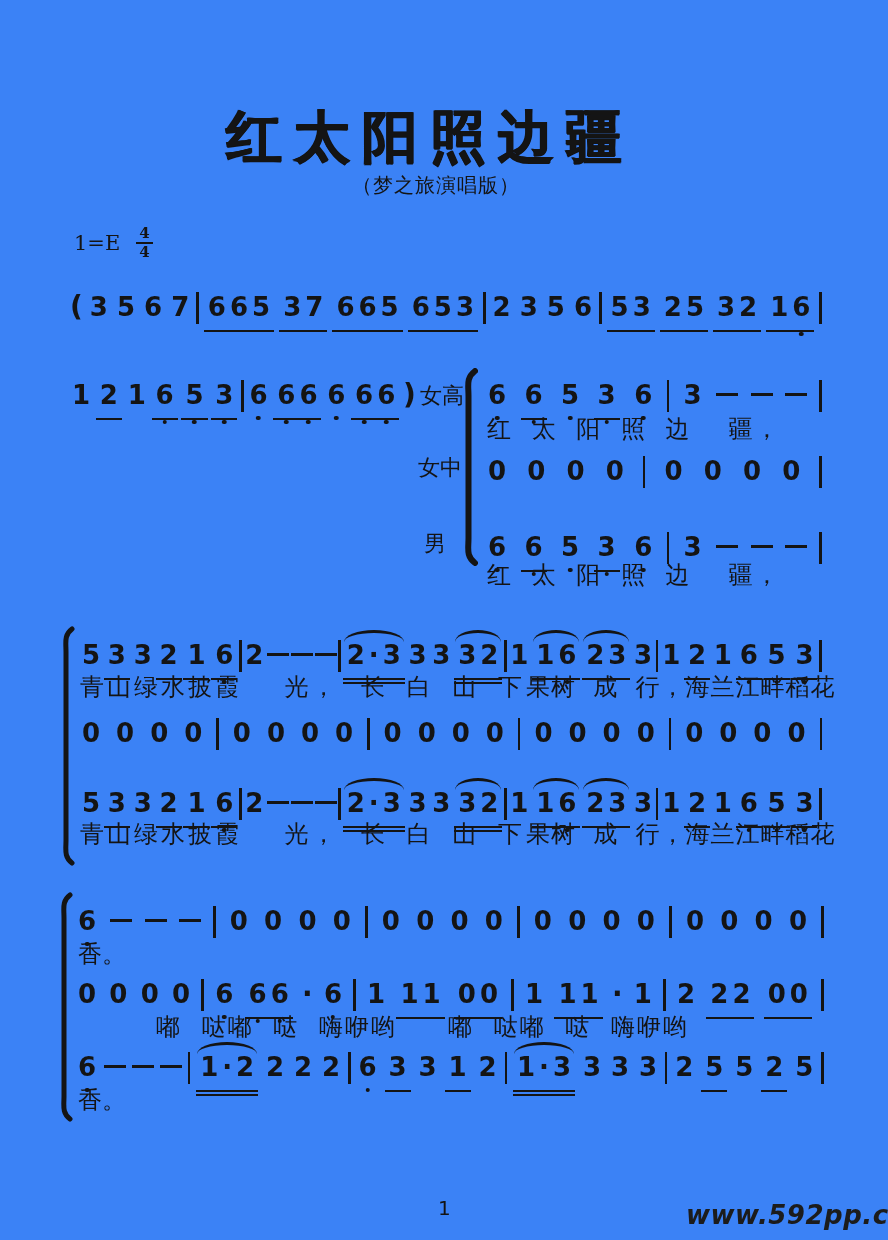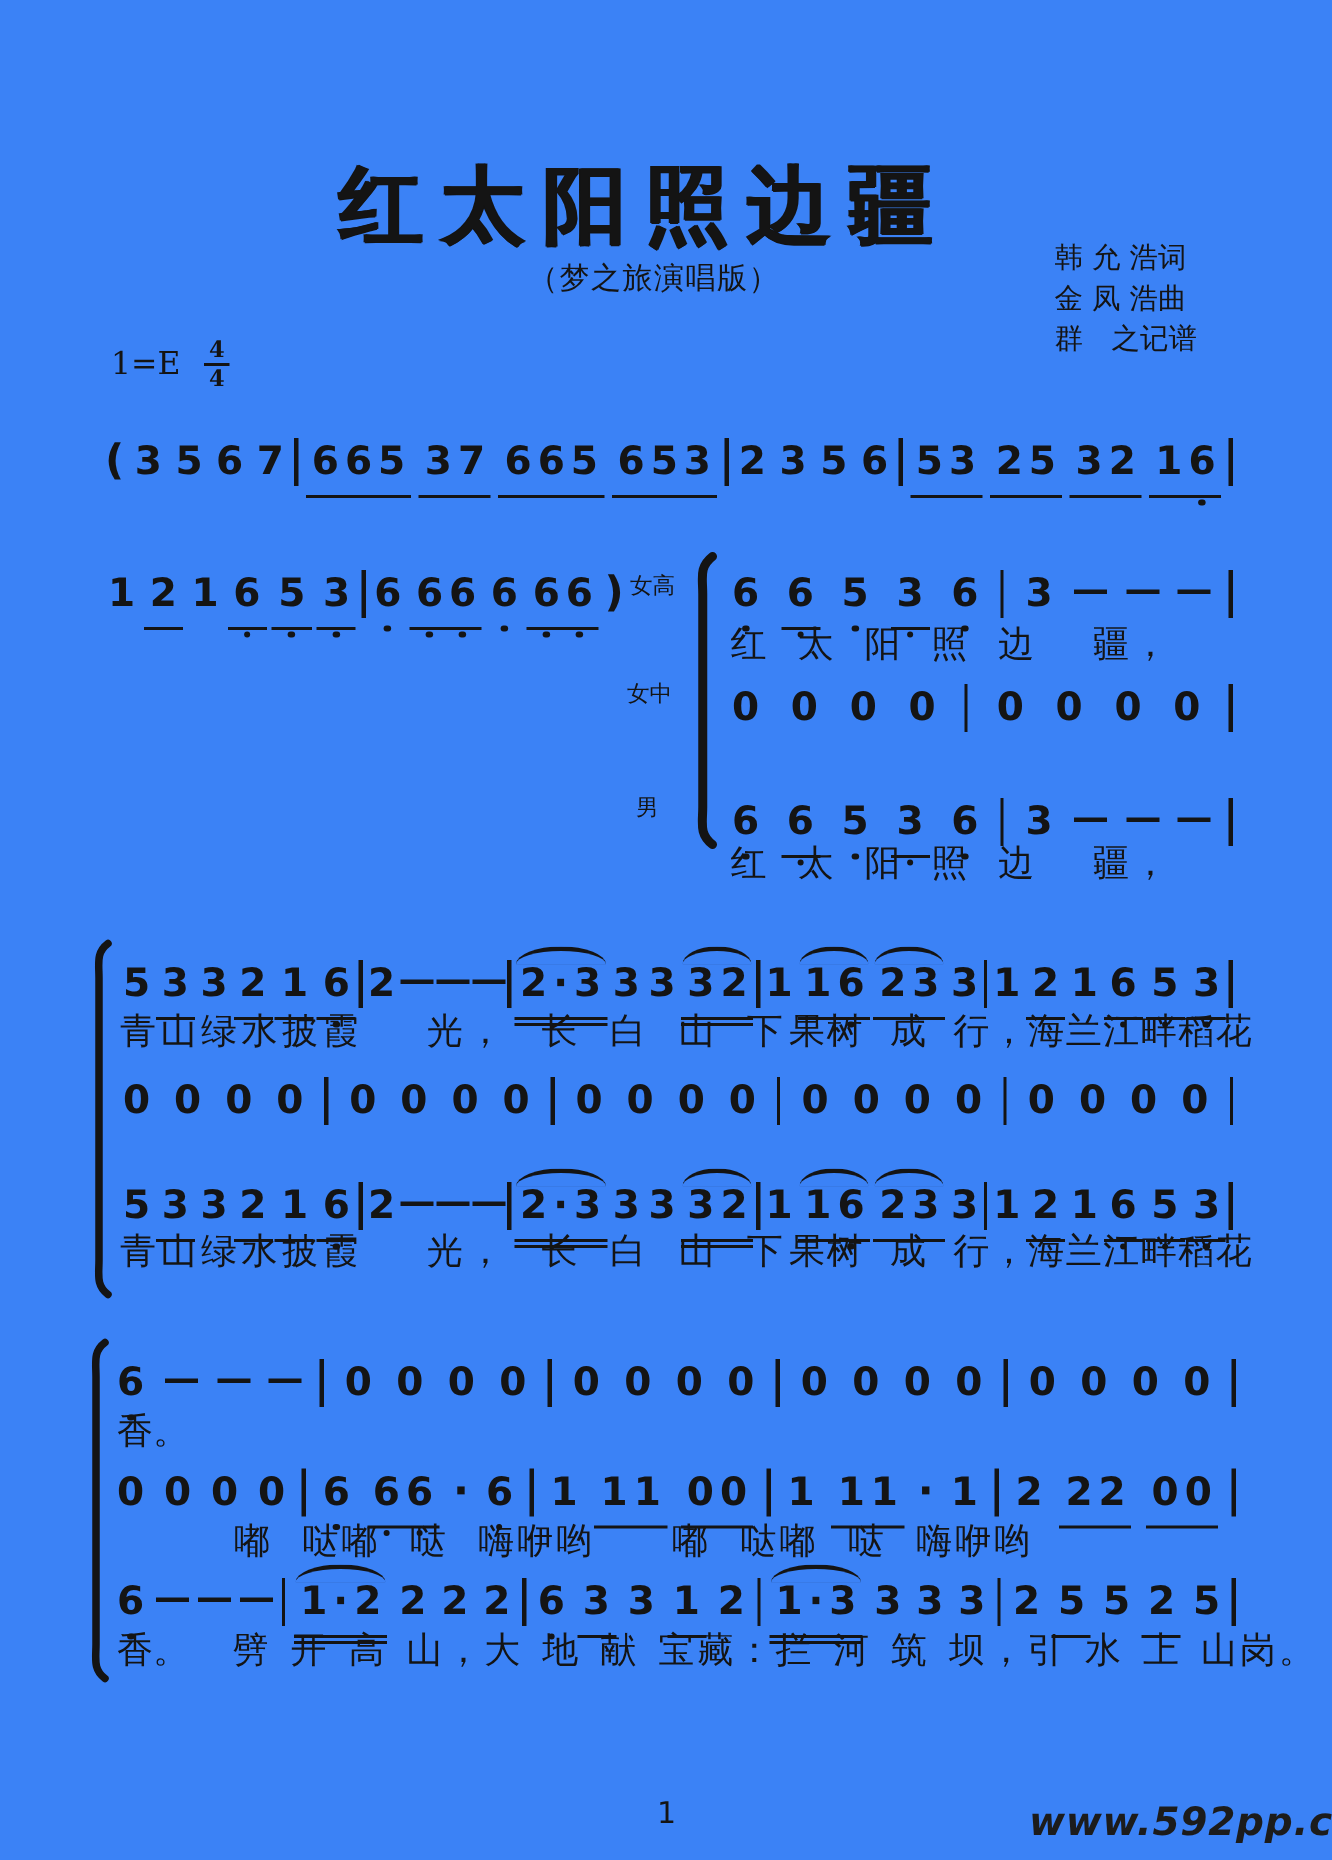--- a/index.html
+++ b/index.html
@@ -44,21 +44,21 @@
   .r2b{left:486px;top:372px; width:336px;}
   .r3 {left:486px;top:448px; width:336px;}
   .r4 {left:486px;top:524px; width:336px;}
   .r5 {left:80px; top:632px; width:742px;}
   .r6 {left:80px; top:710px; width:742px;}
   .r7 {left:80px; top:780px; width:742px;}
   .r8 {left:76px; top:898px; width:748px;}
   .r9 {left:76px; top:971px; width:748px;}
   .r10{left:76px; top:1044px;width:748px;}
   
-  .vlabel{position:absolute;font-size:15px;}
+  .vlabel{position:absolute;font-size:22px;}
   .lb-sop{left:420px;top:381px;}
   .lb-mez{left:418px;top:453px;}
   .lb-male{left:424px;top:529px;}
   .brace{position:absolute;}
   
   .ly{position:absolute;font-size:24px;white-space:pre;}
   .ly-sop   {left:487px;top:413px;word-spacing:9px;letter-spacing:2px;}
   .ly-male  {left:487px;top:559px;word-spacing:9px;letter-spacing:2px;}
   .ly-s2a1  {left:80px; top:671px;letter-spacing:3px;}
   .ly-s2a2  {left:361px;top:671px;word-spacing:10px;letter-spacing:2px;}
@@ -76,21 +76,20 @@
   .wm{position:absolute;left:686px;top:1200px;font-size:26px;font-weight:bold;font-style:italic;letter-spacing:0.5px;color:#1c1c1c;}
 </style>
 </head>
 <body>
 
 <div class="page">
 
   <div class="title">红太阳照边疆</div>
   <div class="subtitle">（梦之旅演唱版）</div>
 
-  <div class="credits"><span>韩 允 浩词</span><br><span>金 凤 浩曲</span><br><span>群　之记谱</span></div>
 
   <div class="keysig"><span>1=E</span><span class="meter"><span class="num top">4</span><span class="num">4</span></span></div>
 
   <div class="mr r1">
       <span class="paren">(</span>
       <span class="tok"><span class="ch">3</span></span>
       <span class="tok"><span class="ch">5</span></span>
       <span class="tok"><span class="ch">6</span></span>
       <span class="tok"><span class="ch">7</span></span>
       <span class="bar"></span>
@@ -354,17 +353,16 @@
       <span class="tok"><span class="ch">3</span></span>
       <span class="bar"></span>
       <span class="tok"><span class="ch">2</span></span>
       <span class="tok"><span class="ug"><span class="ch">5</span></span></span>
       <span class="tok"><span class="ch">5</span></span>
       <span class="tok"><span class="ug"><span class="ch">2</span></span></span>
       <span class="tok"><span class="ch">5</span></span>
       <span class="bar"></span>
     </div>
   <div class="ly ly-x2">香。</div>
-  <div class="ly ly-last">劈 开 高 山，大 地 献 宝藏：拦 河 筑 坝，引 水 上 山岗。</div>
 
   <div class="pageno">1</div>
   <div class="wm">www.592pp.com</div>
 </div>
 
 </body></html>

